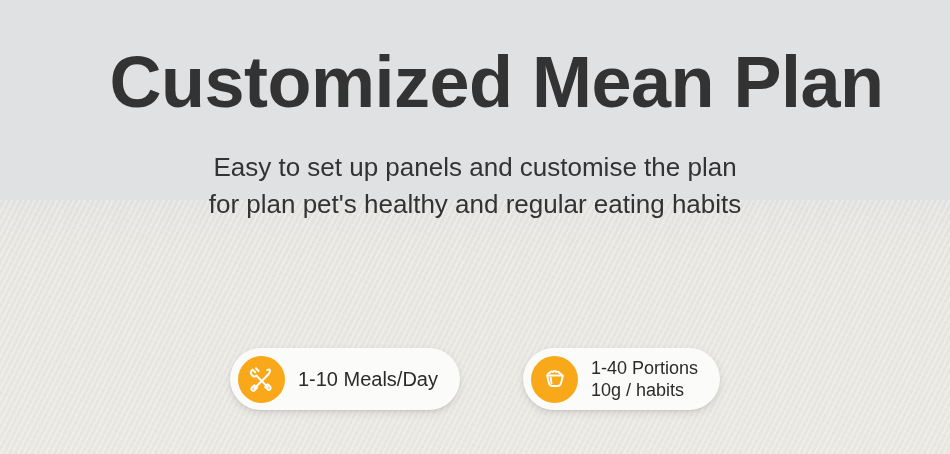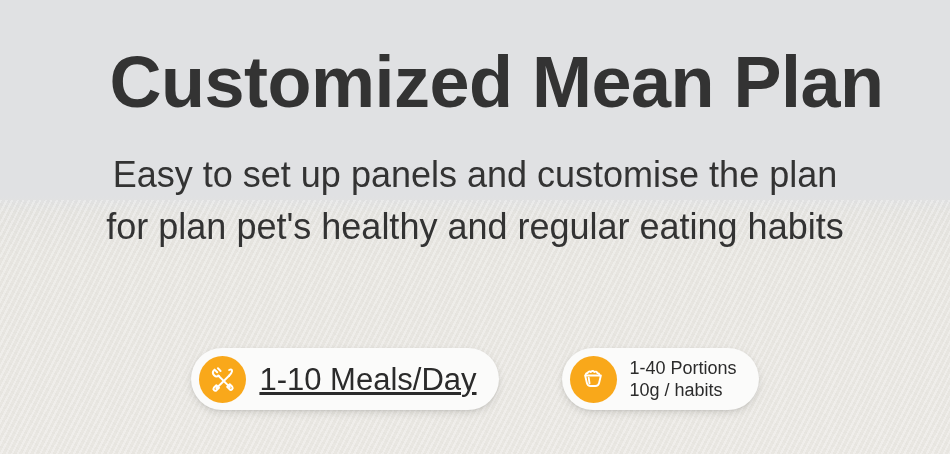--- a/index.html
+++ b/index.html
@@ -59,21 +59,21 @@
     font-weight: bold;
     letter-spacing: -0.5px;
     color: #333333;
     white-space: nowrap;
     padding-left: 43px;
   }
 
   .subhead {
     margin: 0;
     padding-top: 30px;
-    font-size: 36px;
+    font-size: 26px;
     line-height: 1.42;
     font-weight: normal;
     color: #333333;
   }
   .subhead .line {
     display: block;
     white-space: nowrap;
   }
 
   .pill-row {
@@ -112,24 +112,23 @@
     justify-content: center;
     margin-right: 13px;
   }
   .pill-icon svg { display: block; }
 
   .pill-text {
     color: #2b2b2b;
     text-align: left;
   }
   .pill-text.single {
-    font-size: 31px;
+    font-size: 20px;
     line-height: 1;
     white-space: nowrap;
-    text-decoration: underline;
   }
   .pill-text.double {
     font-size: 18px;
     line-height: 1.24;
     white-space: nowrap;
   }
   .pill-text .tline { display: block; }
 </style>
 </head>
 <body>

